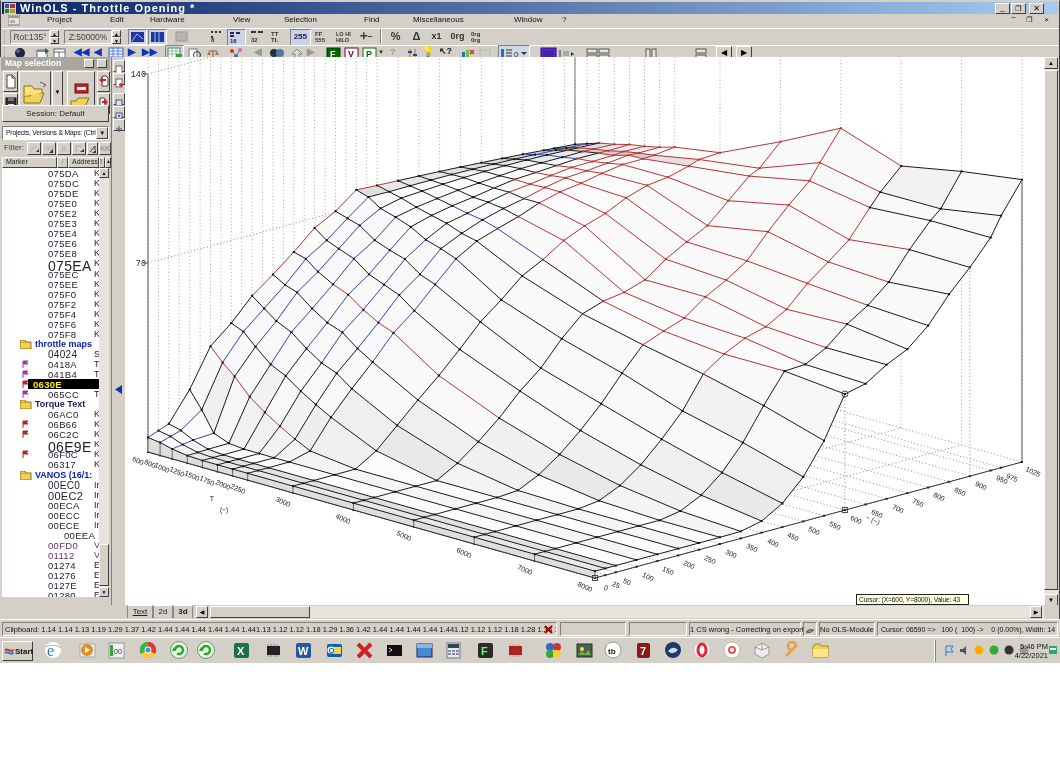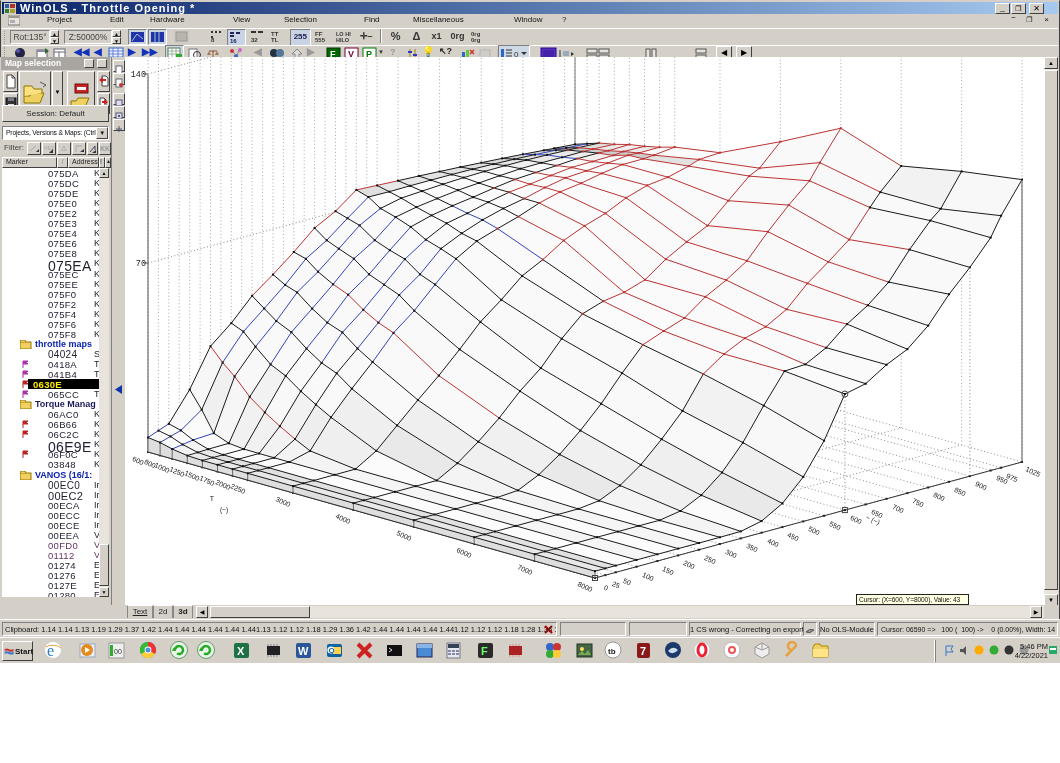--- a/index.html
+++ b/index.html
@@ -432,21 +432,21 @@
           <path d="M1 1 v7 M1 1 h5 l-1.5 1.5 L6 4 H1" stroke="#a3a" fill="#a3a"></path>
         </svg>
         <span style="position:absolute;left:46px;top:0;font-size:9.5px;letter-spacing:0.3px;color:#223">065CC</span>
         <span style="position:absolute;left:92px;top:0;font-size:9px;color:#223">T</span>
       </div>
 <div style="position:absolute;left:0;top:231.1500000000001px;width:97px;height:10px">
         <svg width="12" height="9" style="position:absolute;left:18px;top:1px">
           <rect x="0" y="2" width="11" height="7" fill="#f0d060" stroke="#997700"></rect>
           <path d="M0 2 l1-2 h4 l1 2" fill="#f0d060" stroke="#997700"></path>
         </svg>
-        <span style="position:absolute;left:33px;top:0;font-size:9px;font-weight:bold;color:#1a1a5a;white-space:nowrap">Torque Manag</span>
+        <span style="position:absolute;left:33px;top:0;font-size:9px;font-weight:bold;color:#1a1a5a;white-space:nowrap">Torque Text</span>
       </div>
 <div style="position:absolute;left:0;top:241.2000000000001px;width:97px;height:10px">
         <span style="position:absolute;left:46px;top:0;font-size:9.5px;letter-spacing:0.3px;color:#223">06AC0</span>
         <span style="position:absolute;left:92px;top:0;font-size:9px;color:#223">K</span>
       </div>
 <div style="position:absolute;left:0;top:251.2500000000001px;width:97px;height:10px">
         <svg width="8" height="8" style="position:absolute;left:20px;top:1px">
           <path d="M1 1 v7 M1 1 h5 l-1.5 1.5 L6 4 H1" stroke="#b22" fill="#b22"></path>
         </svg>
         <span style="position:absolute;left:46px;top:0;font-size:9.5px;letter-spacing:0.3px;color:#223">06B66</span>
@@ -464,21 +464,21 @@
         <span style="position:absolute;left:92px;top:0;font-size:9px;color:#223">K</span>
       </div>
 <div style="position:absolute;left:0;top:281.40000000000015px;width:97px;height:10px">
         <svg width="8" height="8" style="position:absolute;left:20px;top:1px">
           <path d="M1 1 v7 M1 1 h5 l-1.5 1.5 L6 4 H1" stroke="#b22" fill="#b22"></path>
         </svg>
         <span style="position:absolute;left:46px;top:0;font-size:9.5px;letter-spacing:0.3px;color:#223">06F0C</span>
         <span style="position:absolute;left:92px;top:0;font-size:9px;color:#223">K</span>
       </div>
 <div style="position:absolute;left:0;top:291.45000000000016px;width:97px;height:10px">
-        <span style="position:absolute;left:46px;top:0;font-size:9.5px;letter-spacing:0.3px;color:#223">03848</span>
+        <span style="position:absolute;left:46px;top:0;font-size:9.5px;letter-spacing:0.3px;color:#223">06317</span>
         <span style="position:absolute;left:92px;top:0;font-size:9px;color:#223">K</span>
       </div>
 <div style="position:absolute;left:0;top:301.50000000000017px;width:97px;height:10px">
         <svg width="12" height="9" style="position:absolute;left:18px;top:1px">
           <rect x="0" y="2" width="11" height="7" fill="#f0d060" stroke="#997700"></rect>
           <path d="M0 2 l1-2 h4 l1 2" fill="#f0d060" stroke="#997700"></path>
         </svg>
         <span style="position:absolute;left:33px;top:0;font-size:9px;font-weight:bold;color:#0b23b0;white-space:nowrap">VANOS (16/1:</span>
       </div>
 <div style="position:absolute;left:0;top:311.5500000000002px;width:97px;height:10px">
@@ -494,21 +494,21 @@
         <span style="position:absolute;left:92px;top:0;font-size:9px;color:#223">Ir</span>
       </div>
 <div style="position:absolute;left:0;top:341.7000000000002px;width:97px;height:10px">
         <span style="position:absolute;left:46px;top:0;font-size:9.5px;letter-spacing:0.3px;color:#223">00ECC</span>
         <span style="position:absolute;left:92px;top:0;font-size:9px;color:#223">Ir</span>
       </div>
 <div style="position:absolute;left:0;top:351.7500000000002px;width:97px;height:10px">
         <span style="position:absolute;left:46px;top:0;font-size:9.5px;letter-spacing:0.3px;color:#223">00ECE</span>
         <span style="position:absolute;left:92px;top:0;font-size:9px;color:#223">Ir</span>
       </div>
-<div style="position:absolute;left:0;top:361.80000000000024px;width:97px;height:10px">
+<div style="position:absolute;left:16px;top:361.80000000000024px;width:97px;height:10px">
         <span style="position:absolute;left:46px;top:0;font-size:9.5px;letter-spacing:0.3px;color:#223">00EEA</span>
         <span style="position:absolute;left:92px;top:0;font-size:9px;color:#223">V</span>
       </div>
 <div style="position:absolute;left:0;top:371.85000000000025px;width:97px;height:10px">
         <span style="position:absolute;left:46px;top:0;font-size:9.5px;letter-spacing:0.3px;color:#636">00FD0</span>
         <span style="position:absolute;left:92px;top:0;font-size:9px;color:#636">V</span>
       </div>
 <div style="position:absolute;left:0;top:381.90000000000026px;width:97px;height:10px">
         <span style="position:absolute;left:46px;top:0;font-size:9.5px;letter-spacing:0.3px;color:#636">01112</span>
         <span style="position:absolute;left:92px;top:0;font-size:9px;color:#636">V</span>

